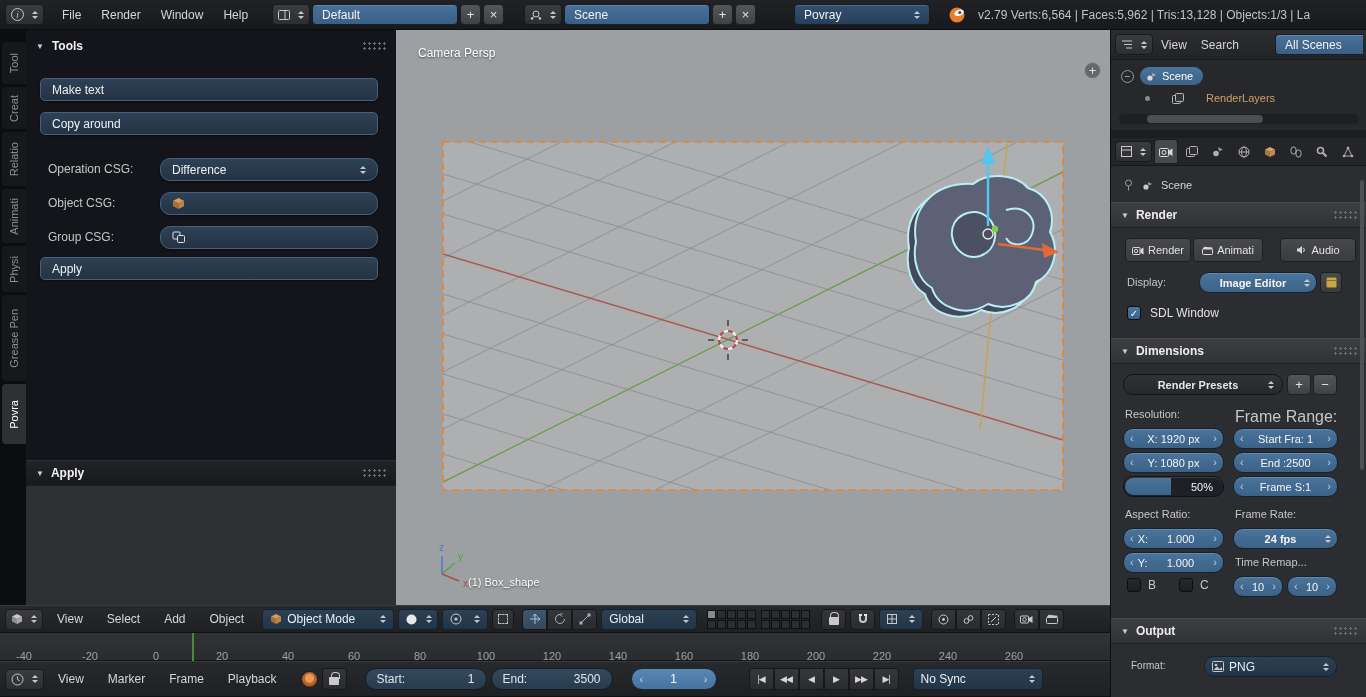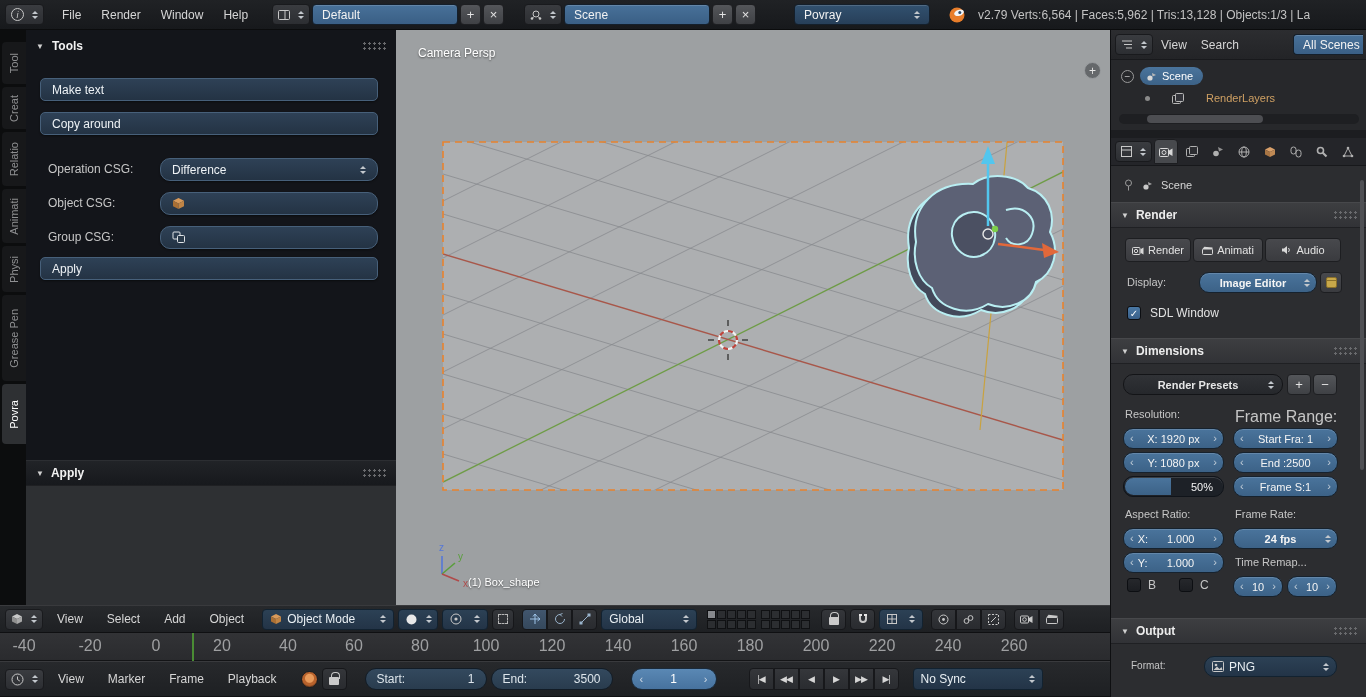--- a/index.html
+++ b/index.html
@@ -39,21 +39,21 @@
 .mbtn{width:25px;height:21px;background:linear-gradient(#34363a,#292b2f);border:1px solid #16171a;display:flex;align-items:center;justify-content:center;flex:none;color:#c8cdd2}
 .mbtn.first{border-radius:4px 0 0 4px}.mbtn.last{border-radius:0 4px 4px 0}.mbtn.solo{border-radius:4px}
 .mbtn.active{background:linear-gradient(#41566e,#35485c)}
 .lcell{width:9px;height:9px;border:1px solid #101113;background:#2c2e31;flex:none}
 .lcell.on{background:#87898d}
 .tlfield{height:22px;border-radius:11px;background:linear-gradient(#33495e,#293c4e);border:1px solid #121c26;display:flex;align-items:center;padding:0 11px;color:#dde5eb;font-size:12px;flex:none}
 .tlframe{height:22px;border-radius:11px;background:linear-gradient(#5a88b4,#47729e);border:1px solid #1a2a3a;display:flex;align-items:center;color:#fff;font-size:12px;padding:0 8px;flex:none}
 .pbtn{width:25px;height:22px;background:linear-gradient(#35373b,#2a2c30);border:1px solid #17181b;color:#d6d6d6;display:flex;align-items:center;justify-content:center;font-size:9px;letter-spacing:-1px;flex:none}
 .ptab{width:24px;height:25px;border-radius:4px 4px 0 0;display:flex;align-items:center;justify-content:center;flex:none}
 .ptab.active{background:#47494d;border:1px solid #1c1d20}
-.tick{position:absolute;top:4px;transform:translateX(-50%);color:#9fa0a2;font-size:16px}
+.tick{position:absolute;top:17px;transform:translateX(-50%);color:#9fa0a2;font-size:11px}
 .ovtext{color:#fff;text-shadow:0 1px 2px rgba(0,0,0,.55);font-size:12px;white-space:nowrap}
 .isvg{display:block;flex:none}
 .padlock{width:10px;height:8px;background:#c9c9c9;border-radius:1px;position:relative;margin-top:4px}
 .padlock:before{content:"";position:absolute;left:1.5px;top:-5px;width:7px;height:6px;border:1.5px solid #c9c9c9;border-bottom:none;border-radius:4px 4px 0 0}
 .rec{width:17px;height:17px;border-radius:50%;border:1px solid #1c1d20;background:radial-gradient(circle at 50% 42%,#e89a5a 0 4px,#b8622c 5px 7px,#7e4420 8px);flex:none}
 </style>
 </head>
 <body>
 
 <div id="root">
@@ -521,21 +521,21 @@
               <line x1="3" y1="5.5" x2="11" y2="5.5" stroke="#c8c8c8"></line>
               <line x1="5" y1="9" x2="11" y2="9" stroke="#c8c8c8"></line>
             </svg>
           <span class="arrs">
               <b class="u"></b>
               <b class="d"></b>
             </span>
         </div>
         <div class="menu" style="padding:0 6px">View</div>
         <div class="menu" style="padding:0 6px">Search</div>
-        <div class="bluefield" style="margin-left:auto;width:70px;border-radius:4px 0 0 4px;border-right:none">
+        <div class="bluefield" style="margin-left:auto;width:88px;border-radius:4px 0 0 4px;border-right:none">
             <span>All Scenes</span>
           </div>
       </div>
       <div class="flex" style="height:20px;margin-top:6px;padding-left:10px;gap:6px">
         <span style="width:13px;height:13px;border-radius:50%;border:1px solid #9a9a9a;color:#c8c8c8;font-size:10px;display:flex;align-items:center;justify-content:center">−</span>
         <div class="flex" style="height:18px;background:linear-gradient(#4a749c,#3c6287);border-radius:9px;padding:0 10px 0 6px;gap:5px">
           <svg class="isvg" width="11" height="11">
               <circle cx="4" cy="7" r="2.6" fill="#d8d8d8"></circle>
               <path d="M6 2 L10 4 L6.5 5.5 Z" fill="#b8b8b8"></path>
             </svg>
@@ -647,21 +647,21 @@
         </svg>
       <span>Render</span>
     </div>
     <div class="dkbtn abs" style="left:82px;top:208px;width:70px;height:24px">
       <svg class="isvg" width="11" height="9">
           <rect x="0.5" y="3" width="10" height="5.5" rx="1" fill="none" stroke="#d8d8d8"></rect>
           <path d="M0.5 3 L2.3 0.7 L10.5 1.6 V3 Z" fill="#d8d8d8"></path>
         </svg>
       <span>Animati</span>
     </div>
-    <div class="dkbtn abs" style="left:154px;top:208px;width:76px;height:24px">
+    <div class="dkbtn abs" style="left:169px;top:208px;width:76px;height:24px">
       <svg class="isvg" width="11" height="10">
           <path d="M1 3.5 H3 L6 1 V9 L3 6.5 H1 Z" fill="#d8d8d8"></path>
           <path d="M7.5 3 A3 3 0 0 1 7.5 7" fill="none" stroke="#d8d8d8"></path>
         </svg>
       <span>Audio</span>
     </div>
 
     <span class="lbl abs" style="left:16px;top:246px;font-size:11px">Display:</span>
     <div class="vfield abs" style="left:88px;top:242px;width:118px">
       <span style="flex:1;text-align:center;font-weight:bold">Image Editor</span>

